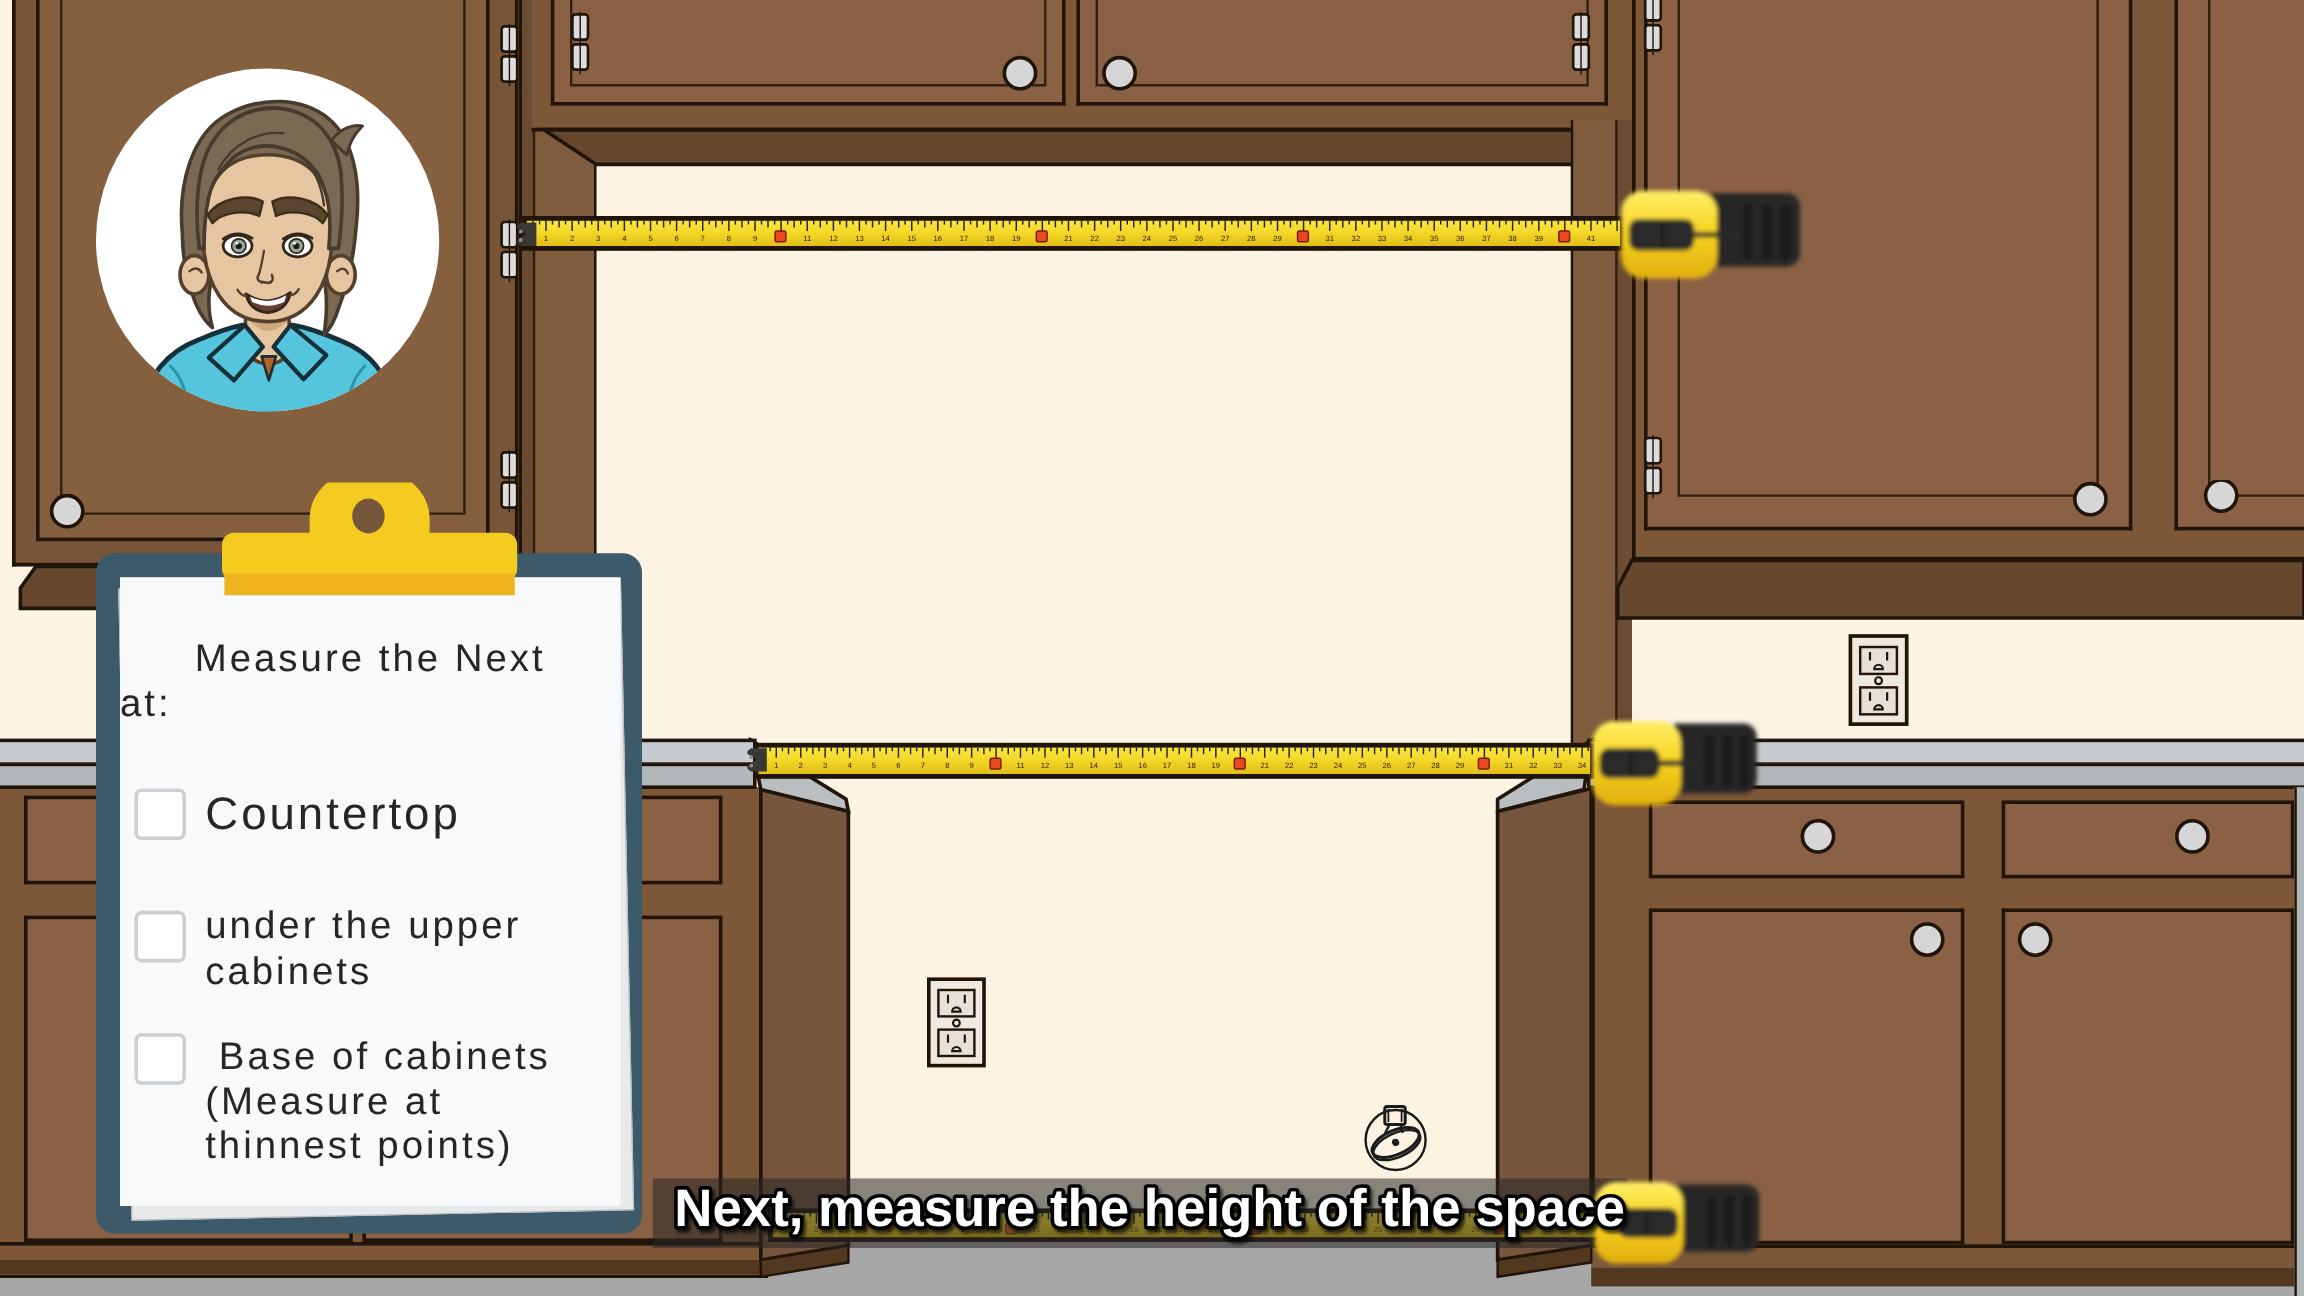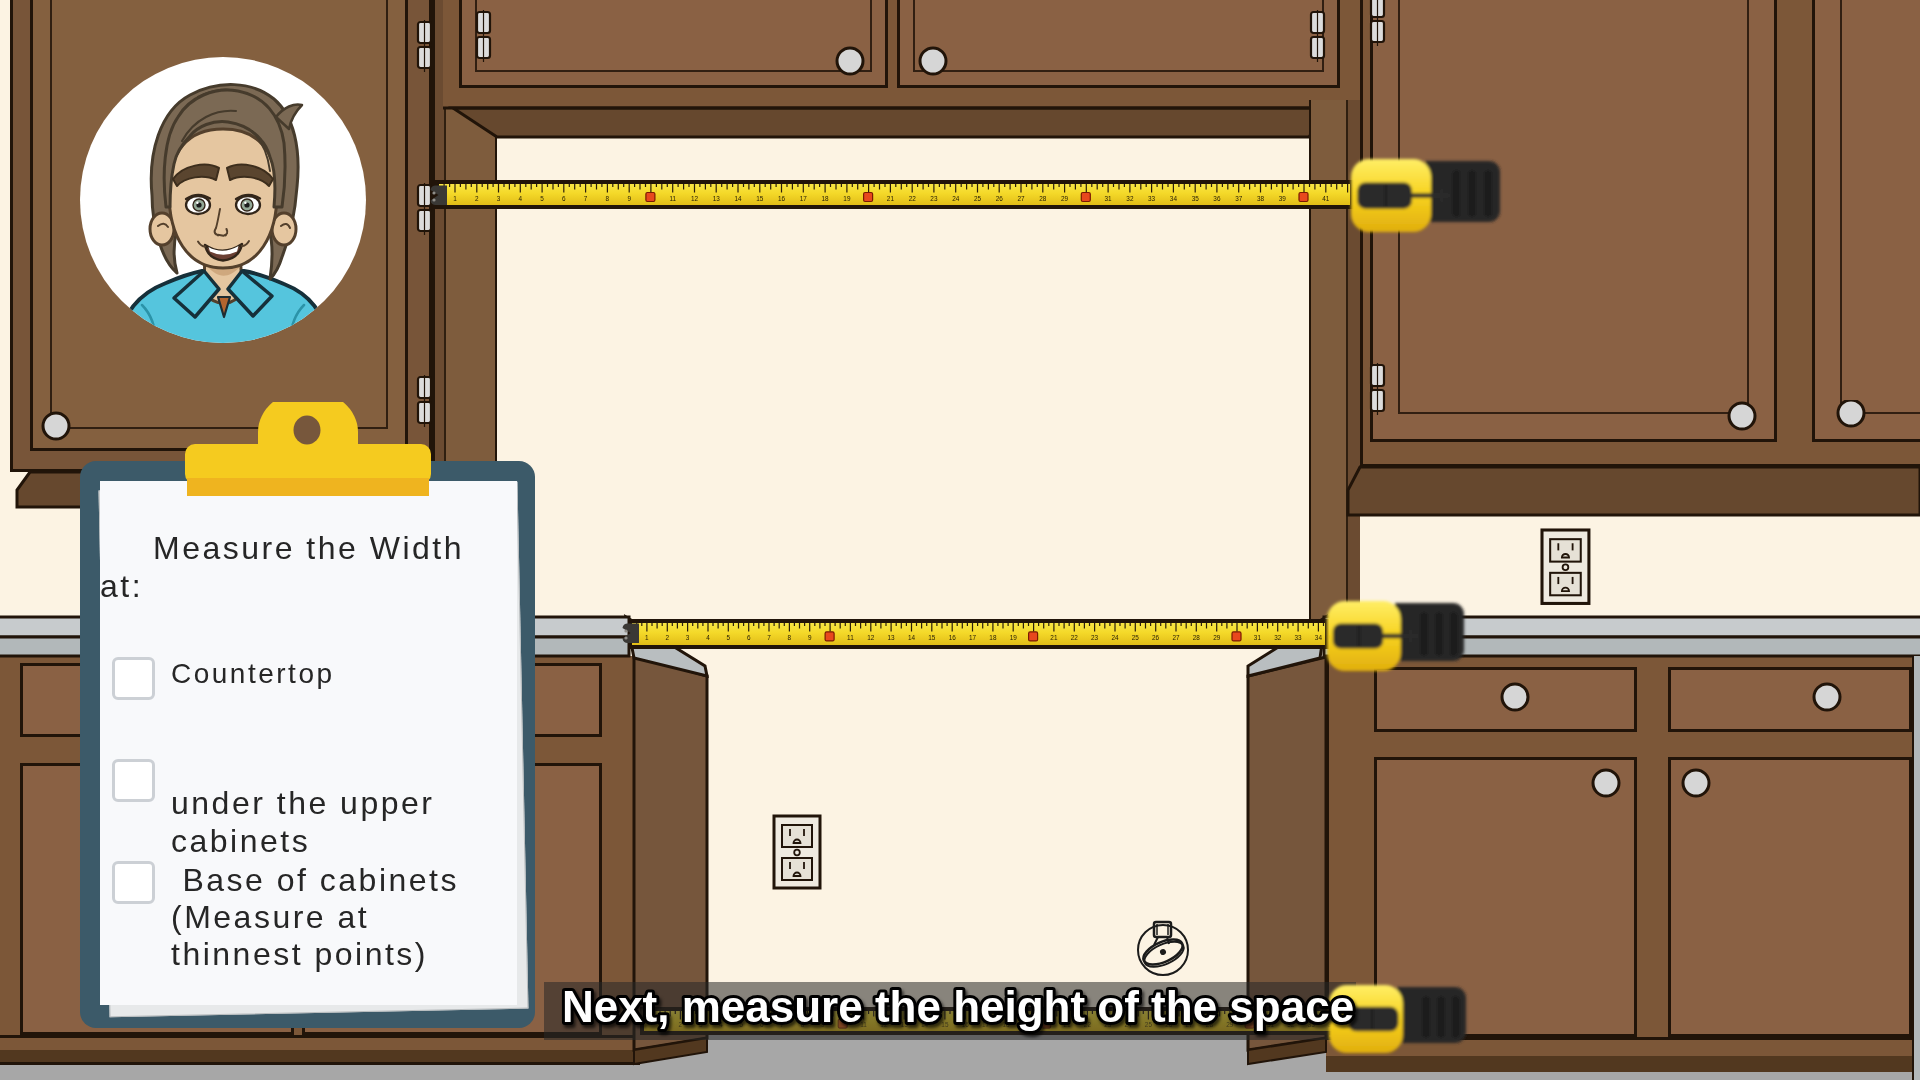--- a/index.html
+++ b/index.html
@@ -501,27 +501,27 @@
 <path d="M78 46 L78 30 A50 42 0 0 1 178 30 L178 46 Z" fill="#f5cb1f"></path>
 <rect x="5" y="42" width="246" height="40" rx="10" fill="#f5cb1f"></rect>
 <rect x="7" y="76" width="242" height="18" fill="#efb41f"></rect>
 <ellipse cx="127" cy="28" rx="13.5" ry="14.5" fill="#77573c"></ellipse>
 </svg>
 <style>
 .hand{position:absolute;font-family:"Liberation Sans",sans-serif;color:#262626;letter-spacing:2.5px;}
 .cb{position:absolute;width:37px;height:37px;border:3px solid #ccd0d5;border-radius:6px;background:#fff;}
 </style>
 
-<div class="hand" style="left:100px;top:530px;width:417px;text-align:center;font-size:32px;">Measure the Width</div>
+<div class="hand" style="left:100px;top:530px;width:417px;text-align:center;font-size:32px;">Measure the Next</div>
 <div class="hand" style="left:100px;top:568px;width:417px;text-align:left;font-size:32px;">at:</div>
 
 <div class="cb" style="left:112px;top:657px;"></div>
 
-<div class="hand" style="left:171px;top:658px;font-size:28px;">Countertop</div>
+<div class="hand" style="left:171px;top:658px;font-size:38px;">Countertop</div>
 
 <div class="cb" style="left:112px;top:759px;"></div>
 
-<div class="hand" style="left:171px;top:752px;font-size:32px;line-height:38px;margin-top:32px;">under the upper<br>cabinets</div>
+<div class="hand" style="left:171px;top:752px;font-size:32px;line-height:38px;">under the upper<br>cabinets</div>
 
 <div class="cb" style="left:112px;top:861px;"></div>
 
 <div class="hand" style="left:171px;top:862px;font-size:32px;line-height:37px;">&nbsp;Base of cabinets<br>(Measure at<br>thinnest points)</div>
 </div>
 
 </body></html>

